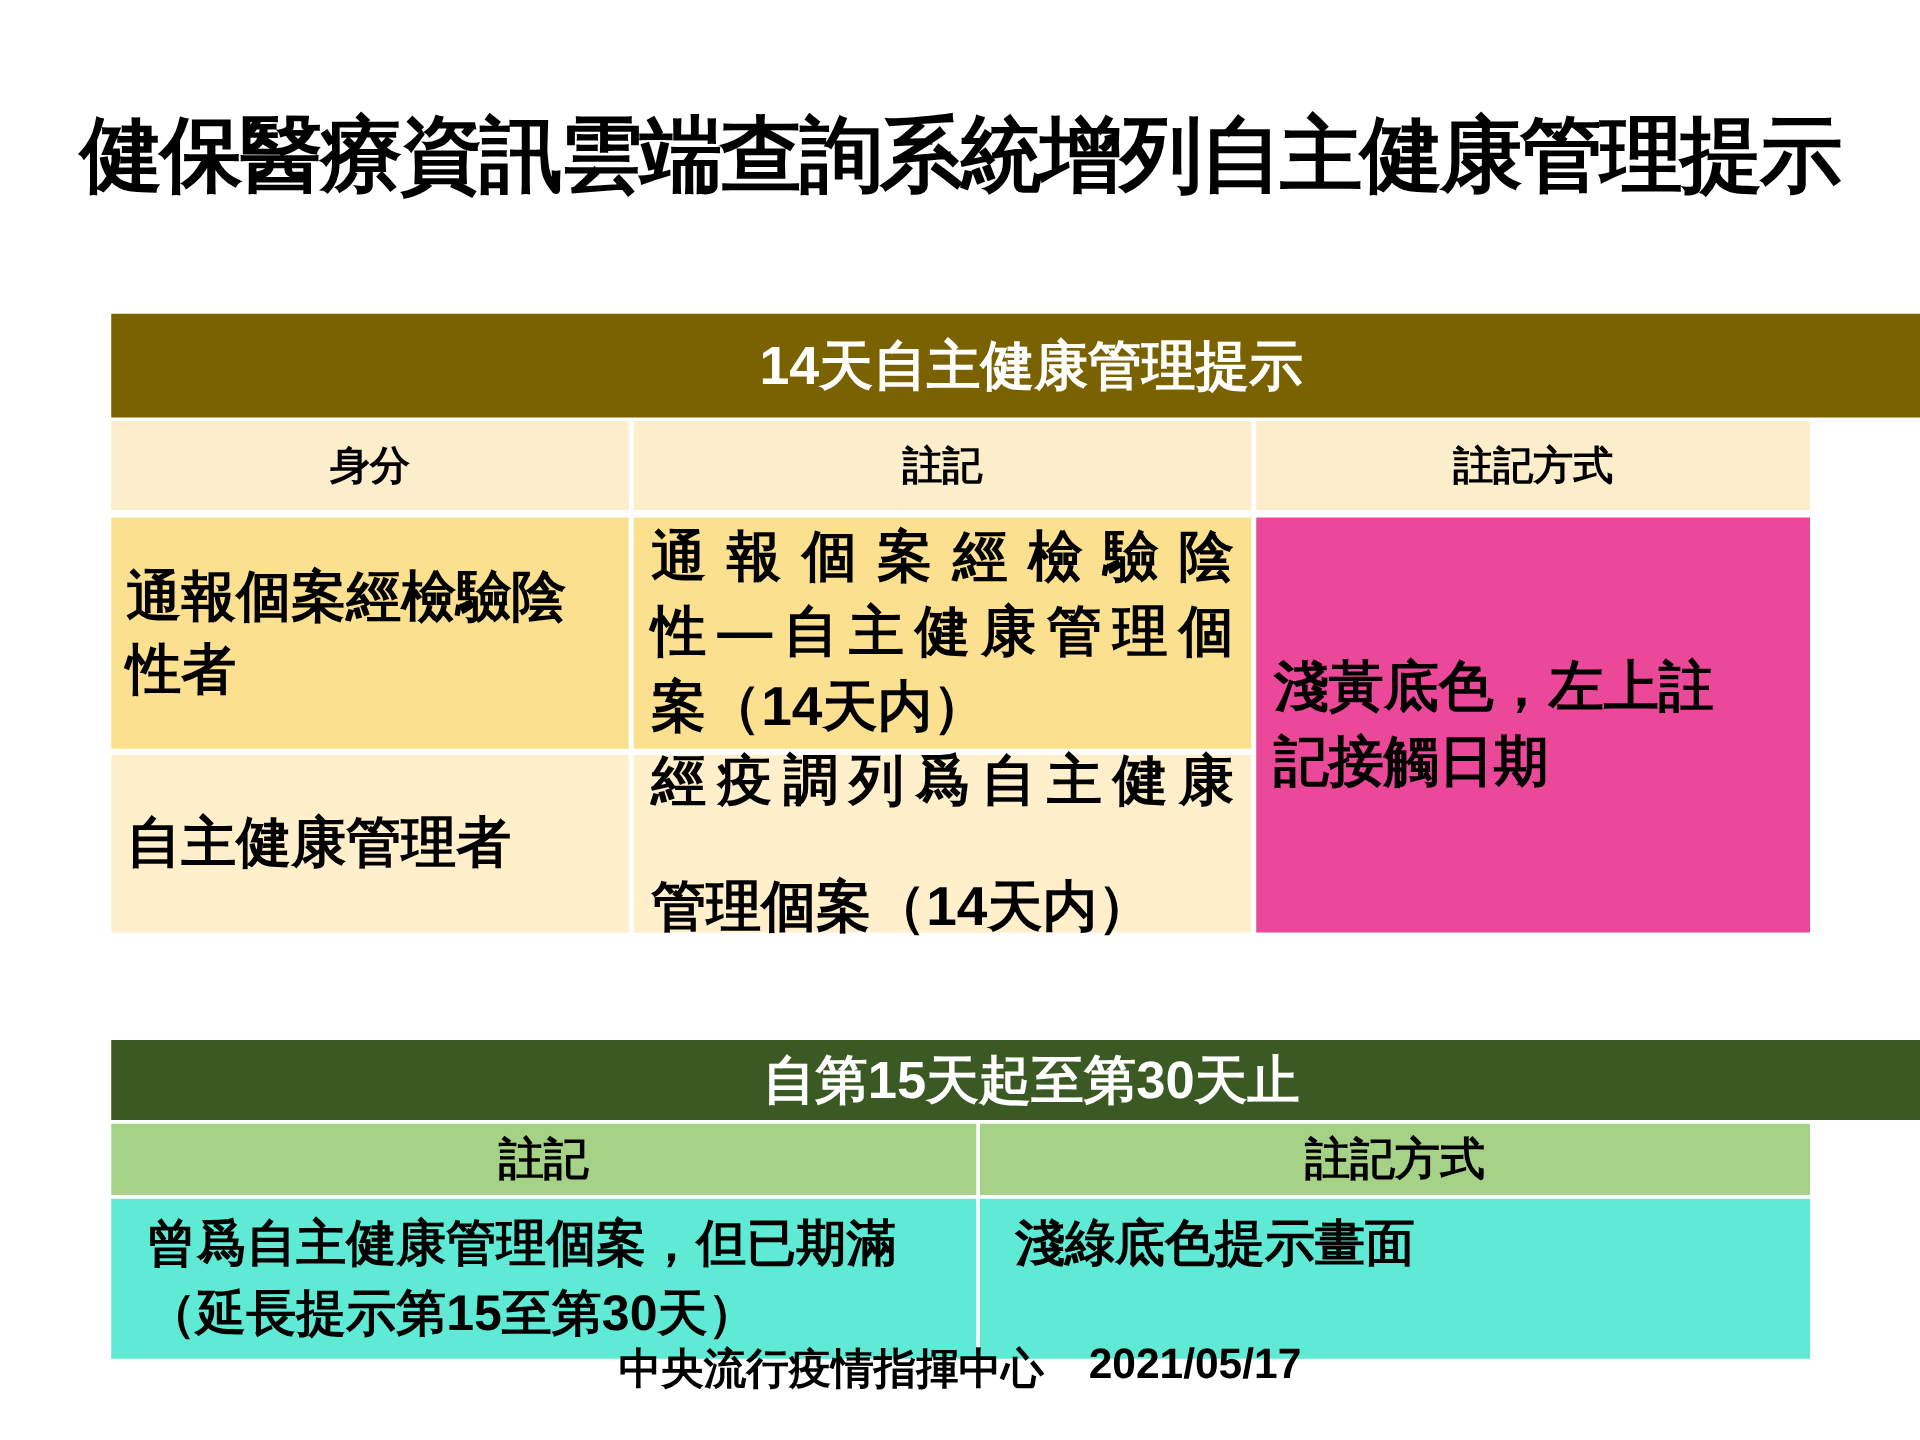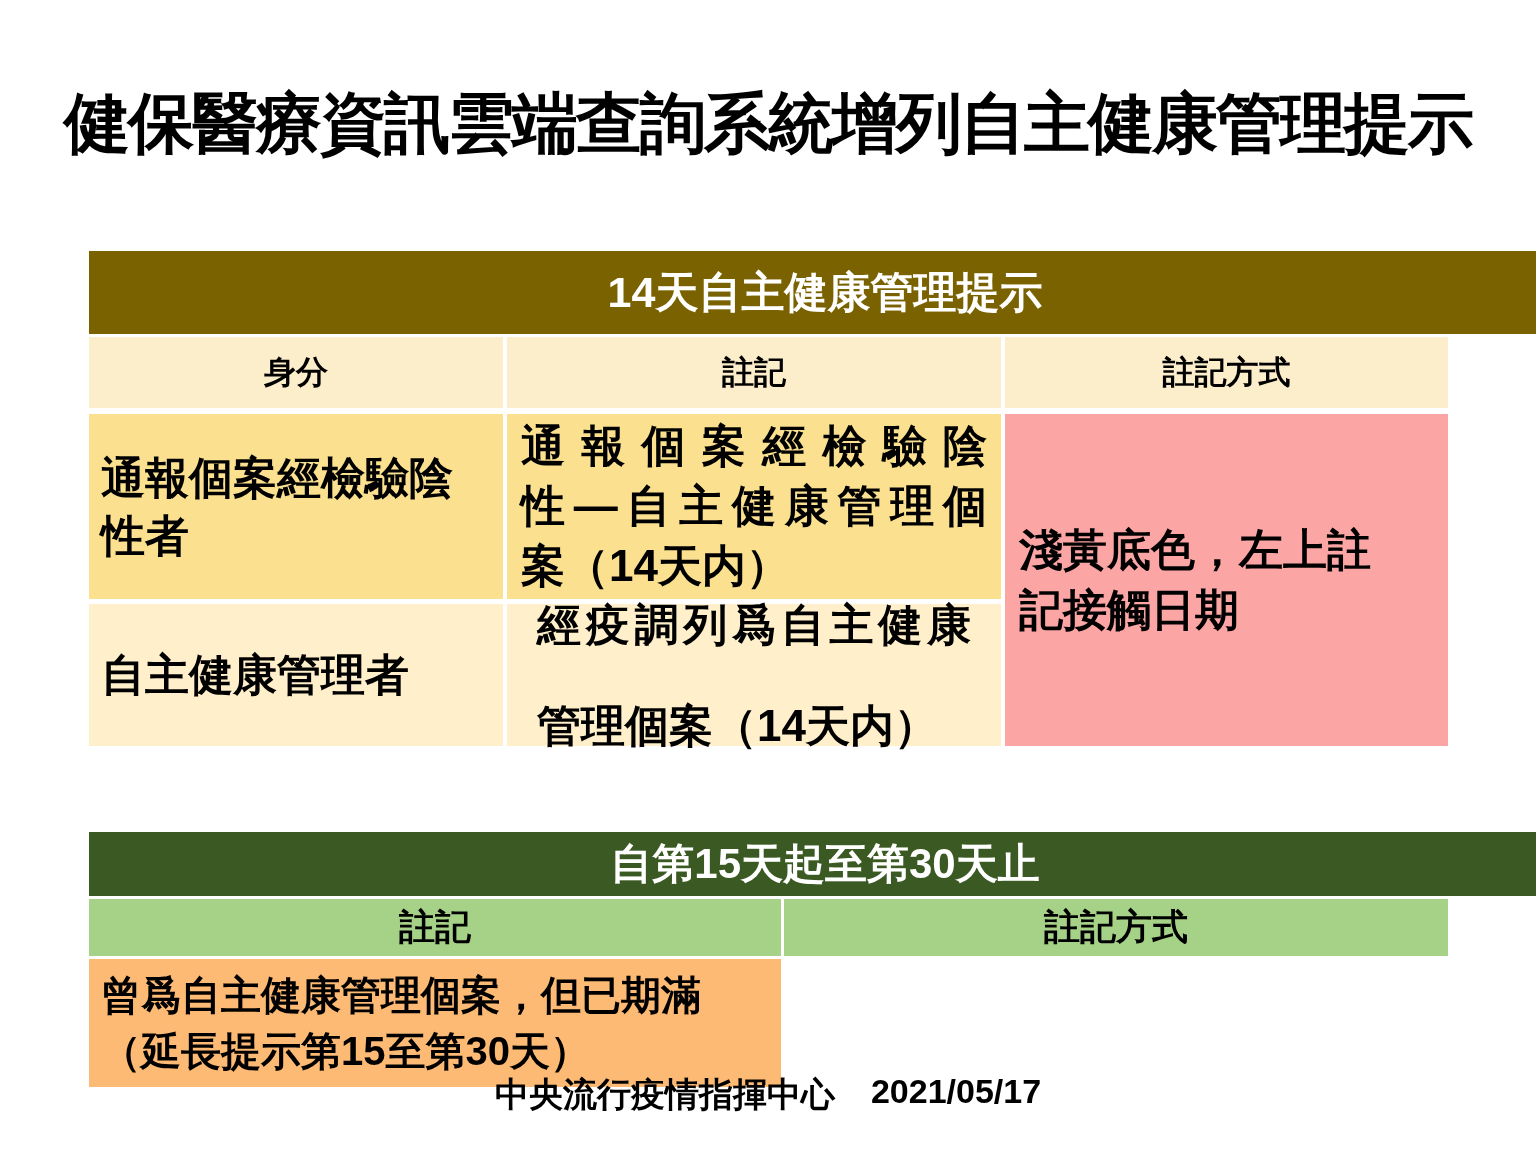--- a/index.html
+++ b/index.html
@@ -39,37 +39,37 @@
     background:#FBE18F; display:flex; align-items:center; padding:0 12px;
     font-size:44px; line-height:1.3; white-space:pre-line;
   }
   .c-note1 { background:#FBE18F; padding:2px 14px 0 14px; font-size:44px; line-height:60px; }
   .c-id2 {
     background:#FFEFCB; display:flex; align-items:center; padding:12px 12px;
     font-size:44px; line-height:1.3; white-space:pre-line;
   }
   .c-note2 {
     background:#FFEFCB; display:flex; flex-direction:column; justify-content:center;
-    padding:0 30px; font-size:44px; line-height:60px;gap:41px;
+    padding:0 14px; font-size:44px; line-height:60px;gap:41px;
   }
   .c-method {
-    background:#fca5a5; grid-column:3; grid-row:1 / 3;
+    background:#ec4899; grid-column:3; grid-row:1 / 3;
     display:flex; flex-direction:column; justify-content:center;
     padding:0 14px; font-size:44px; line-height:60px; white-space:pre-line;
   }
   .jline { text-align-last:justify; }
 
   .t2-cols { display:grid; grid-template-columns:692px 664px; gap:3px; margin-bottom:3px; }
   .t2-cols .colcell {
     background:#A5D287; height:57px; display:flex; align-items:center; justify-content:center;
     font-size:36px; font-weight:700;
   }
   .t2-body { display:grid; grid-template-columns:692px 664px; gap:3px; }
   .t2-body .cell {
-    background:#fdba74; height:128px; padding:8px 12px 0 12px; box-sizing:border-box;
+    background:#5eead4; height:128px; padding:8px 12px 0 28px; box-sizing:border-box;
     font-size:40px; line-height:56px; white-space:pre-line;
   }
 
   .footer {
     position:absolute; top:1072px; left:0; width:100%;
     display:flex; justify-content:center; gap:36px;
     font-size:34px; font-weight:700;
   }
 </style>
 </head>
@@ -110,20 +110,21 @@
     <div class="band-header">自第15天起至第30天止</div>
 
     <div class="t2-cols">
       <div class="colcell">註記</div>
       <div class="colcell">註記方式</div>
     </div>
 
     <div class="t2-body">
       <div class="cell">曾爲自主健康管理個案，但已期滿
 （延長提示第15至第30天）</div>
+      <div class="cell">淺綠底色提示畫面</div>
     </div>
   </div>
 
   <div class="footer">
     <span>中央流行疫情指揮中心</span>
     <span>2021/05/17</span>
   </div>
 
 </div>
 

